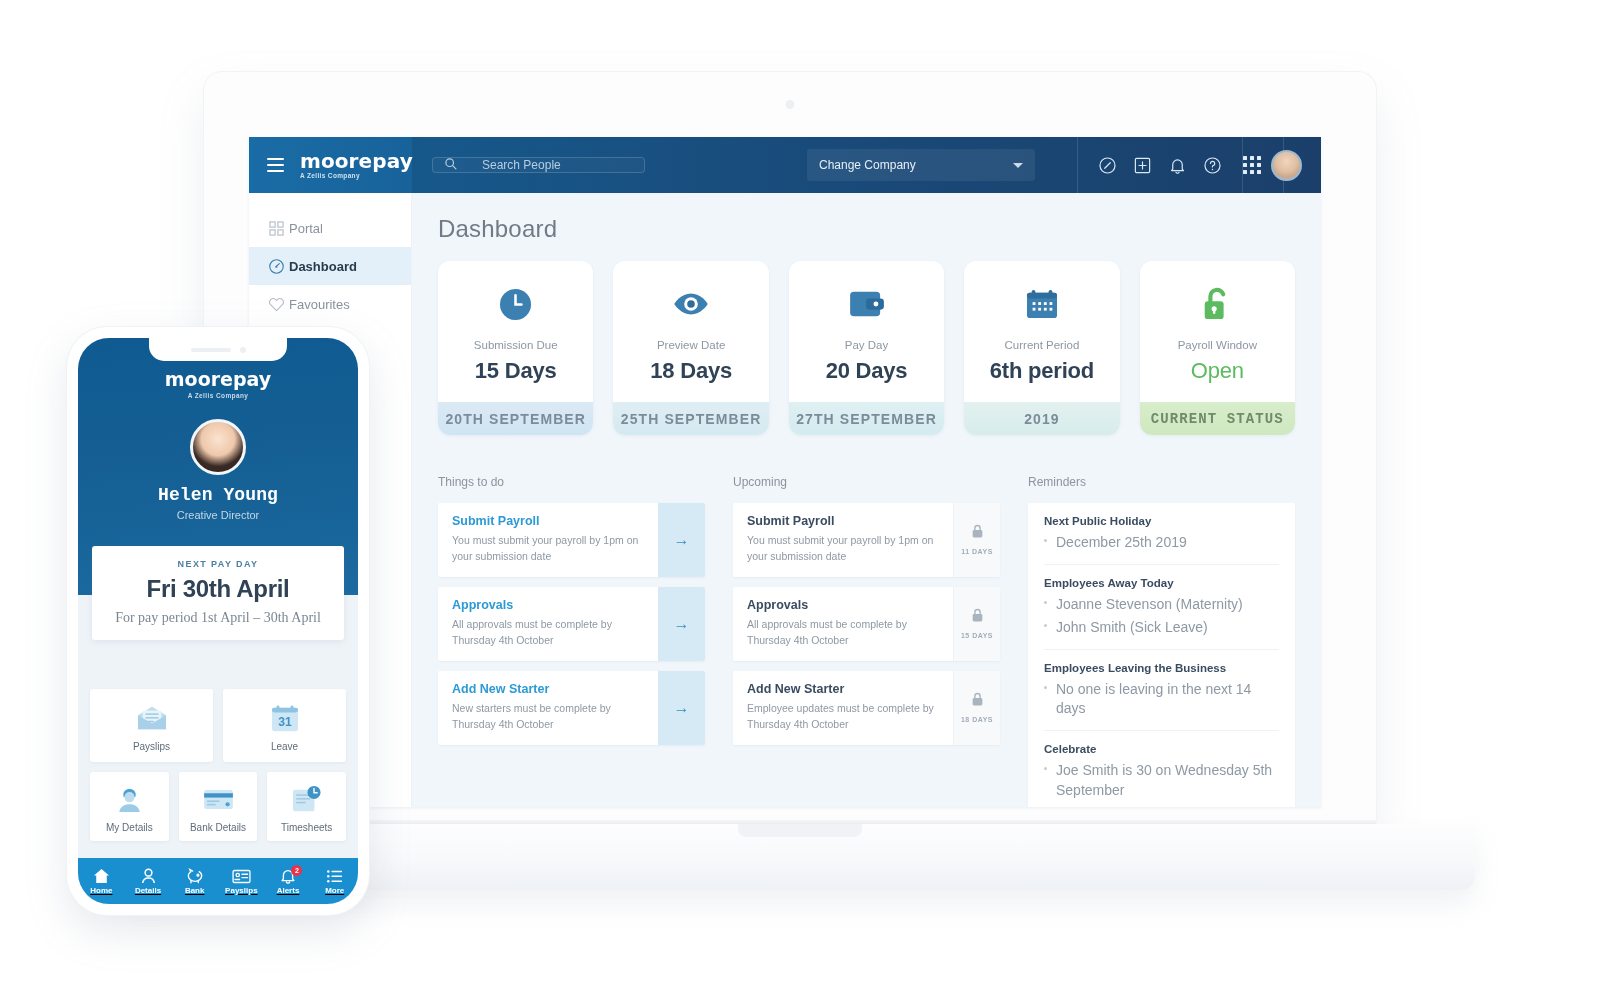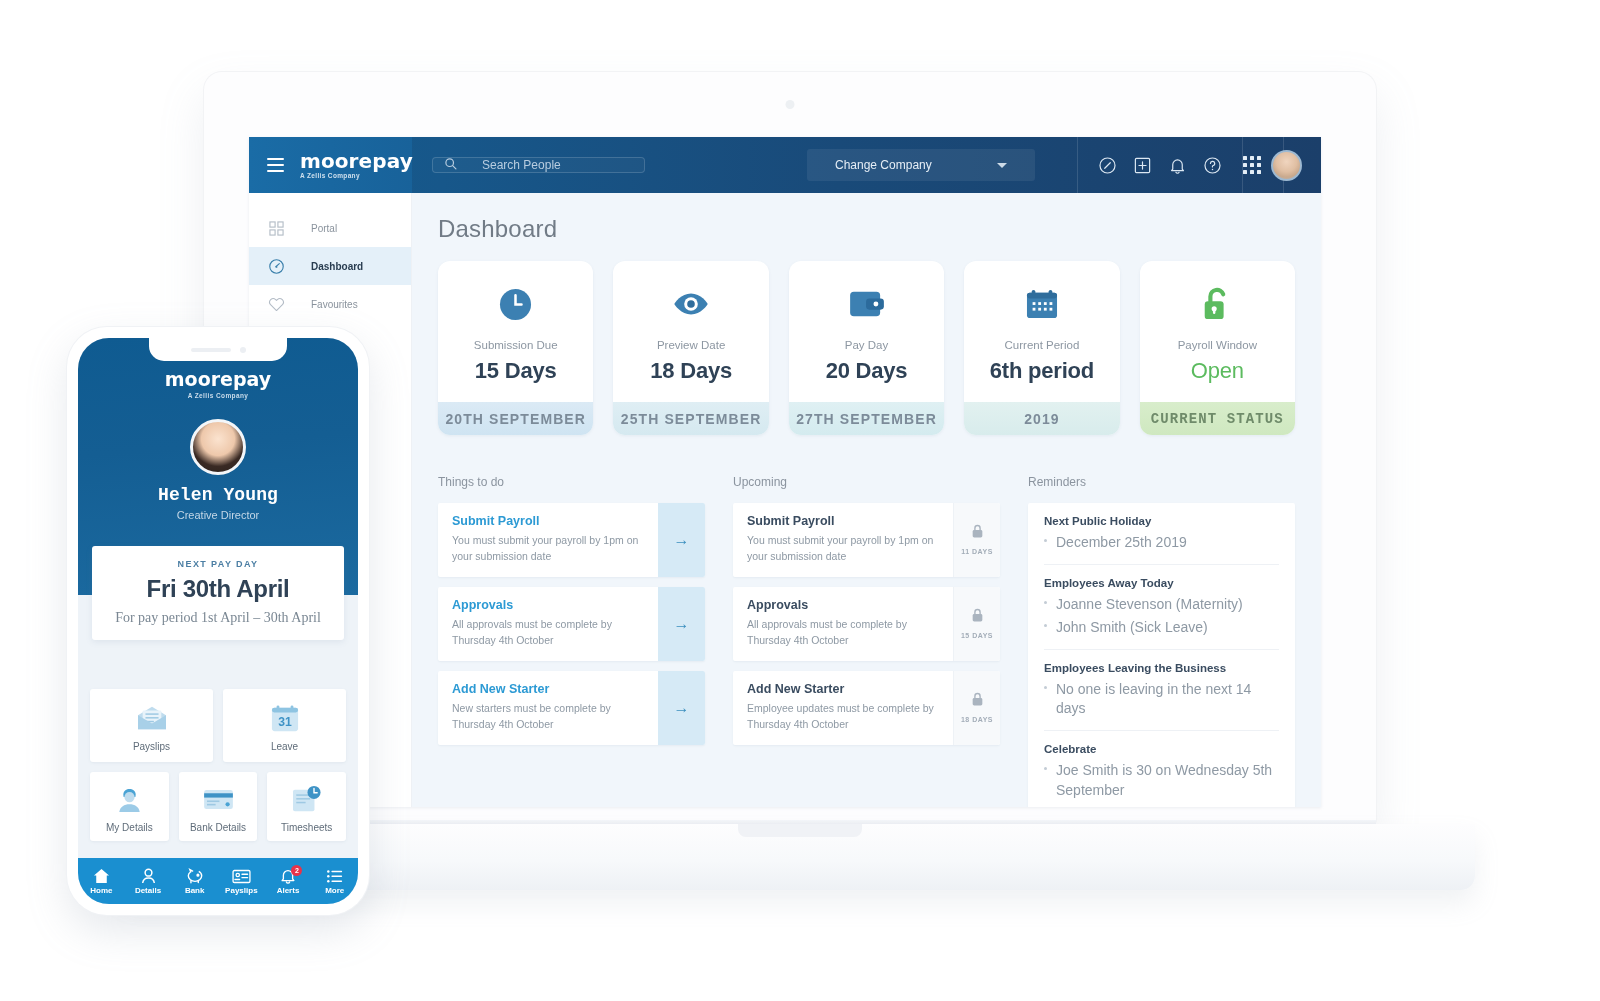--- a/index.html
+++ b/index.html
@@ -83,21 +83,21 @@
     color: #eaf1f7; font-size: 12px; font-family: "Liberation Sans", sans-serif;
     width: 100%;
   }
   .search-wrap input::placeholder { color: #b8cde0; }
   .company-select {
     position: absolute; left: 558px; top: 12px;
     width: 228px; height: 32px;
     background: rgba(255,255,255,.07);
     border-radius: 3px;
     display: flex; align-items: center; justify-content: space-between;
-    padding: 0 28px; cursor: pointer;
+    padding: 0 12px; cursor: pointer;
   }
   .company-select .label { font-size: 12px; color: #e6eef6; }
   .caret { width:0;height:0;border-left:5px solid transparent;border-right:5px solid transparent;border-top:5px solid #cddbe8; }
   .nav-icons {
     position: absolute; left: 828px; top: 0; height: 56px;
     display: flex; align-items: center; gap: 16px; padding: 0 20px;
     border-left: 1px solid rgba(255,255,255,.13);
     border-right: 1px solid rgba(255,255,255,.13);
   }
   .nav-icons svg, .grid-icon-wrap svg { display: block; }
@@ -113,23 +113,23 @@
     overflow:hidden; cursor:pointer;
   }
 
   
   .app-body { display: flex; height: 614px; }
   .sidebar {
     width: 163px; background: #ffffff; padding-top: 16px;
     border-right: 1px solid #eef1f5;
   }
   .side-item {
-    display: flex; align-items: center; gap: 26px;
+    display: flex; align-items: center; gap: 4px;
     height: 38px; padding-left: 18px; cursor: pointer;
-    color: #8a939d; font-size: 10px;
+    color: #8a939d; font-size: 13px;
   }
   .side-item.active { background: #e4f0f9; color: #283c50; font-weight: 700; }
   .side-ico { width: 18px; height: 18px; display:flex; align-items:center; justify-content:center; }
 
   .main {
     flex: 1; background: #f1f6fb; padding: 22px 26px 0 26px; overflow: hidden;
   }
   .page-title {
     font-size: 24px; color: #717b86; font-weight: 400; letter-spacing: .2px;
     margin-bottom: 18px;
@@ -256,21 +256,21 @@
     padding: 13px 2px 10px; box-shadow: 0 1px 3px rgba(110,135,160,.10);
     cursor: pointer;
   }
   .ph-tile .tile-ico { height: 32px; display: flex; align-items: center; justify-content: center; margin-bottom: 7px; }
   .ph-tile .tile-label { font-size: 10px; color: #5f6c79; }
   .ph-tiles.row2 { margin-top: 10px; }
   .ph-tiles.row2 .ph-tile { padding: 11px 2px 8px; }
 
   .ph-tabbar {
     height: 46px; background: #1a8fd0;
-    display: flex; align-items: center;
+    display: flex; align-items: center; text-decoration: underline;
   }
   .ph-tab {
     flex: 1; display: flex; flex-direction: column; align-items: center; gap: 2px;
     color: #fff; cursor: pointer; position: relative;
   }
   .ph-tab .tab-label { font-size: 8px; font-weight: 700; }
   .ph-tab .tab-ico { height: 17px; display:flex; align-items:flex-end; }
   .alert-badge {
     position: absolute; top: -2px; right: 9px;
     min-width: 11px; height: 11px; border-radius: 6px;

